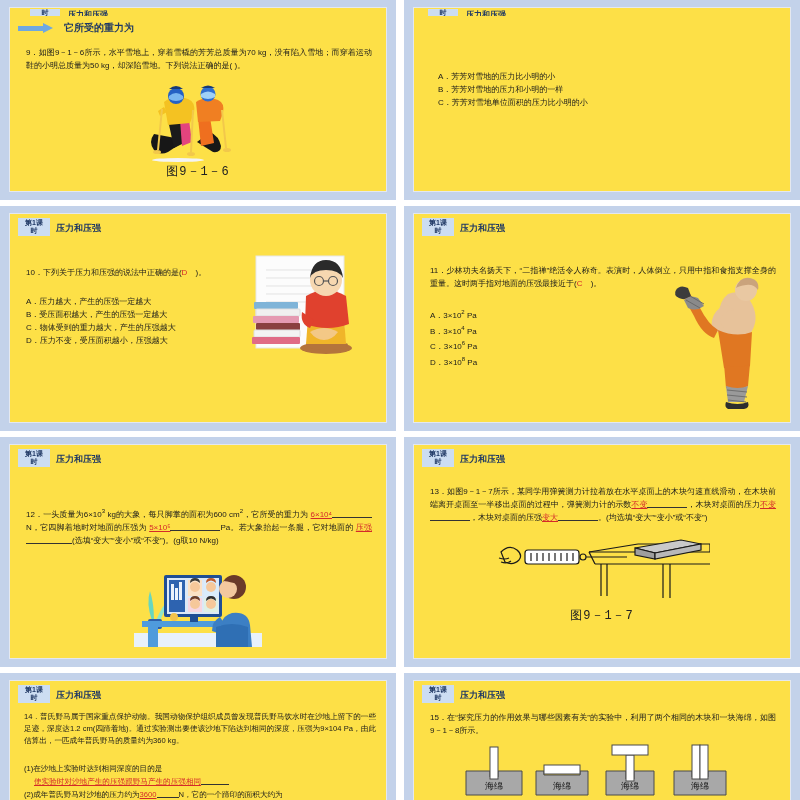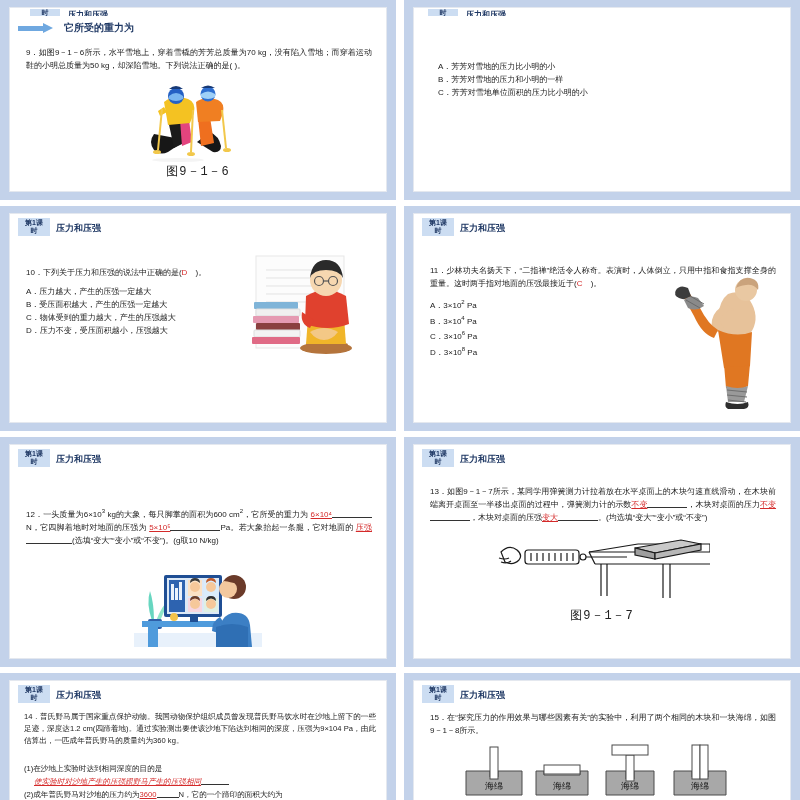--- a/index.html
+++ b/index.html
@@ -18,21 +18,21 @@
     box-sizing:border-box;
   }
   .slide{
     background:#c3d2ea;
     padding:7px 9px 8px 9px;
     box-sizing:border-box;
     overflow:hidden;
     position:relative;
   }
   .card{
-    background:#ffffff;
+    background:#fde047;
     width:100%;height:100%;
     box-sizing:border-box;
     border:1px solid #e4e8ef;
     position:relative;
     overflow:hidden;
     padding:0;
   }
   
   .hdr{
     display:flex;align-items:flex-start;
@@ -88,21 +88,21 @@
     color:#1f3864;font-size:8px;margin-left:8px;font-weight:bold;
     height:7px;overflow:hidden;
   }
 
   .body{padding:6px 14px 0 16px;}
   .qtext{
     font-size:8px;line-height:13px;color:#1a1a1a;
     text-align:justify;
   }
   .qtext.small{font-size:7.6px;line-height:12px;}
-  .opts{margin-top:6px;}
+  .opts{margin-top:16px;}
   .opt{
     font-size:8px;line-height:13px;color:#1a1a1a;
   }
   .ans{color:#d42a2a;}
   .redu{color:#d42a2a;text-decoration:underline;}
   .blankline{
     display:inline-block;border-bottom:1px solid #333;min-width:40px;height:9px;
     vertical-align:-1px;
   }
   .fillred{
@@ -456,21 +456,21 @@
         <div class="badge">
           <span>第1课</span>
           <span class="l2">时</span>
         </div>
         <div class="hdr-title">压力和压强</div>
       </div>
 
       <div class="body" style="padding-top:4px;padding-left:14px;padding-right:10px;">
         <div class="qtext small">14．普氏野马属于国家重点保护动物。我国动物保护组织成员曾发现普氏野马饮水时在沙地上留下的一些足迹，深度达1.2 cm(四蹄着地)。通过实验测出要使该沙地下陷达到相同的深度，压强为9×104 Pa，由此估算出，一匹成年普氏野马的质量约为360 kg。</div>
         <div class="qtext small" style="margin-top:16px;">(1)在沙地上实验时达到相同深度的目的是</div>
-        <div class="qtext small" style="padding-left:10px;font-style:italic;">
+        <div class="qtext small" style="padding-left:10px;">
           <span class="redu">使实验时对沙地产生的压强跟野马产生的压强相同</span><span class="blankline" style="min-width:28px;"></span>
         </div>
         <div class="qtext small">
           <span>(2)成年普氏野马对沙地的压力约为</span><span class="fillred">3600</span><span class="blankline" style="min-width:22px;"></span><span>N，它的一个蹄印的面积大约为</span>
         </div>
       </div>
 
     </div>
   </div>
 

